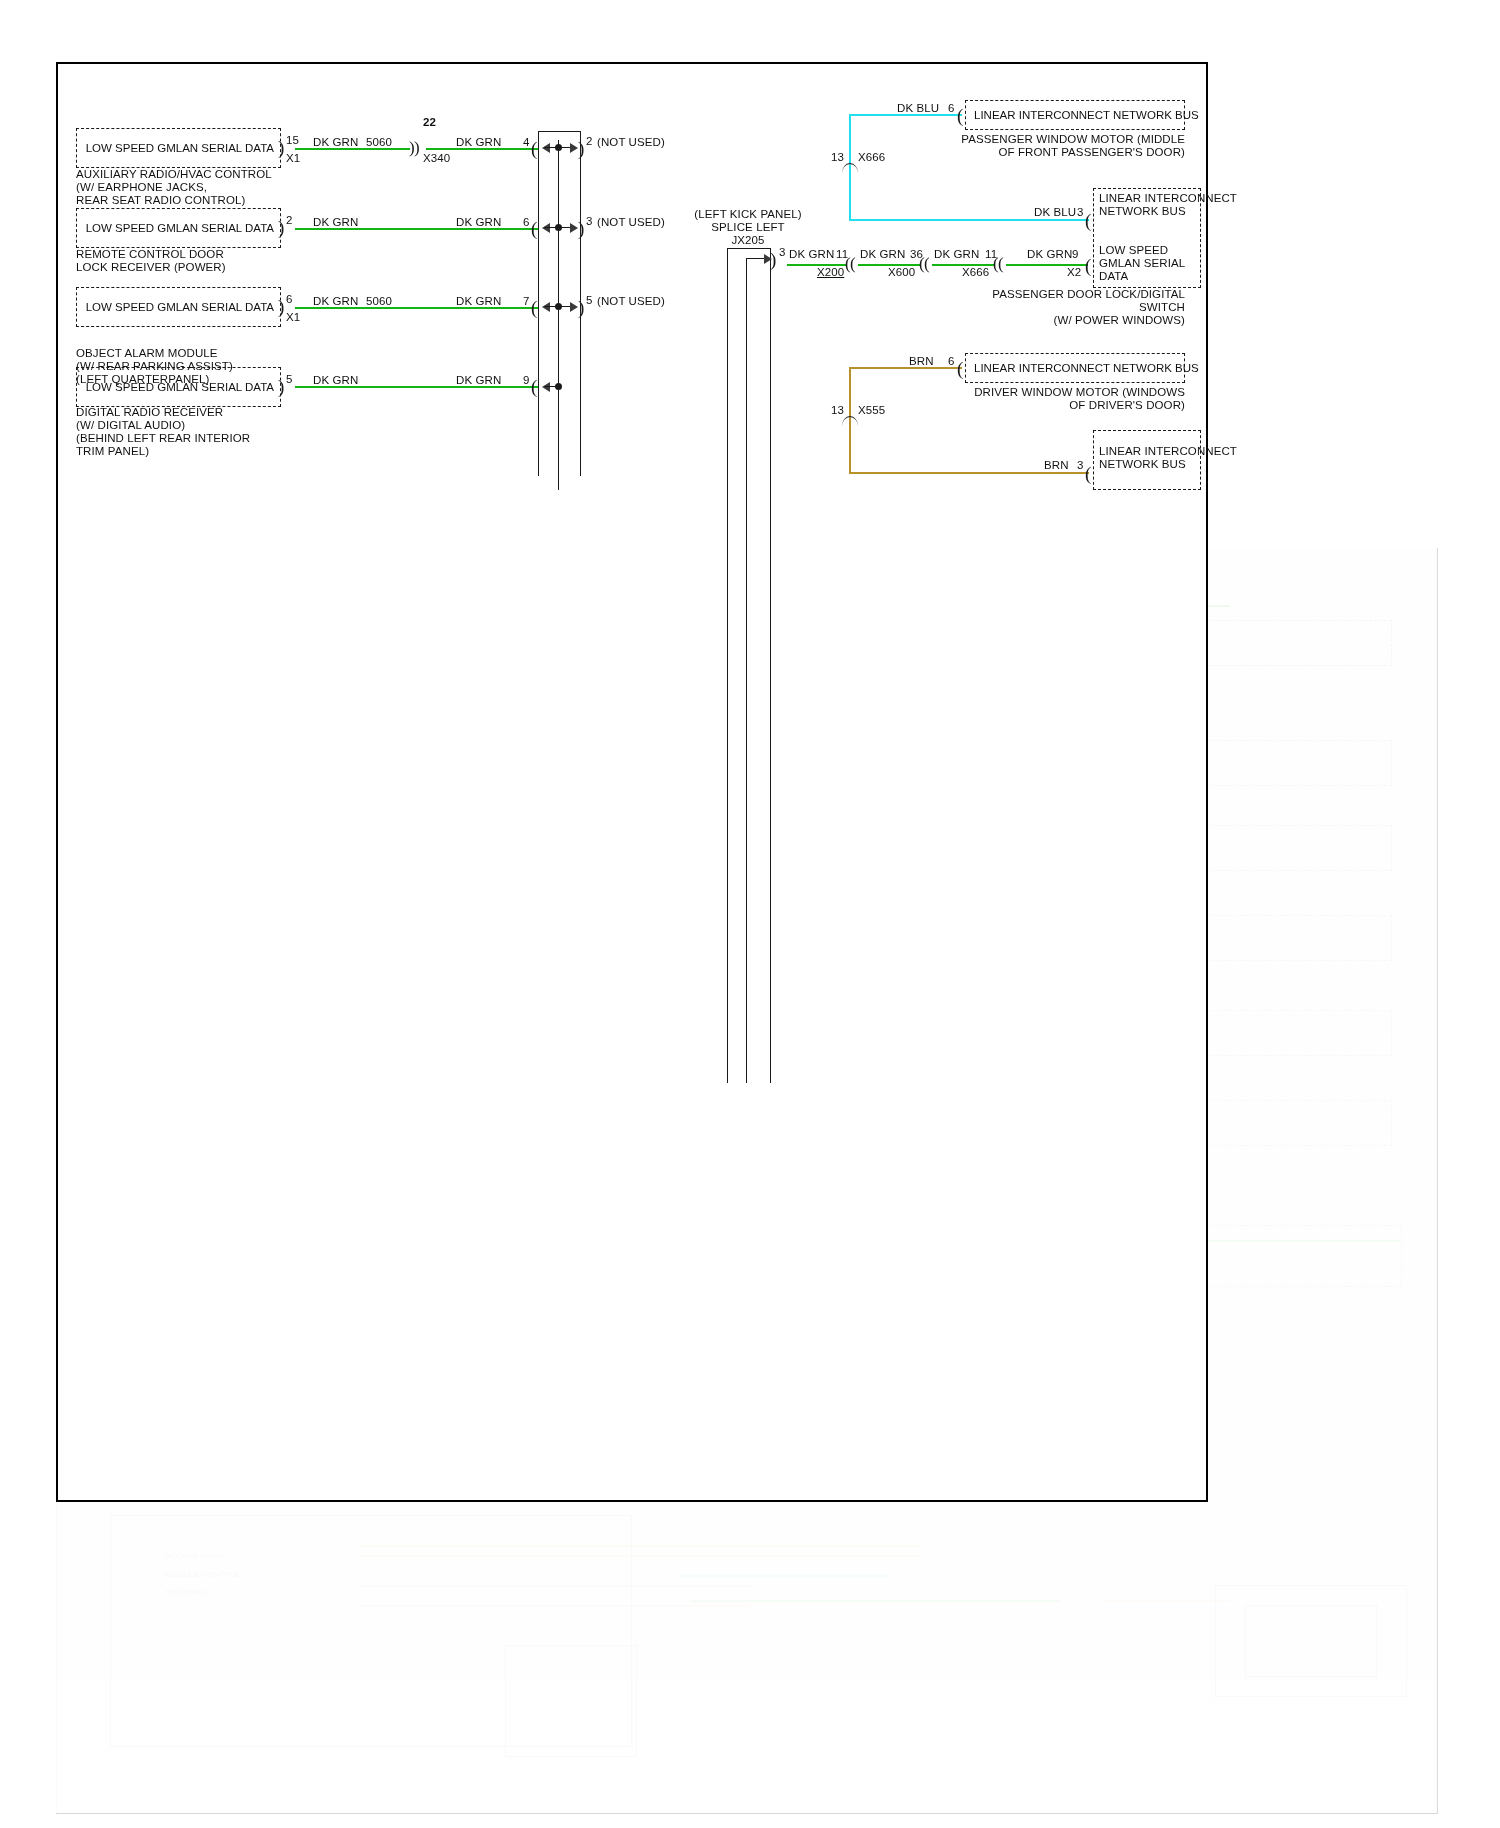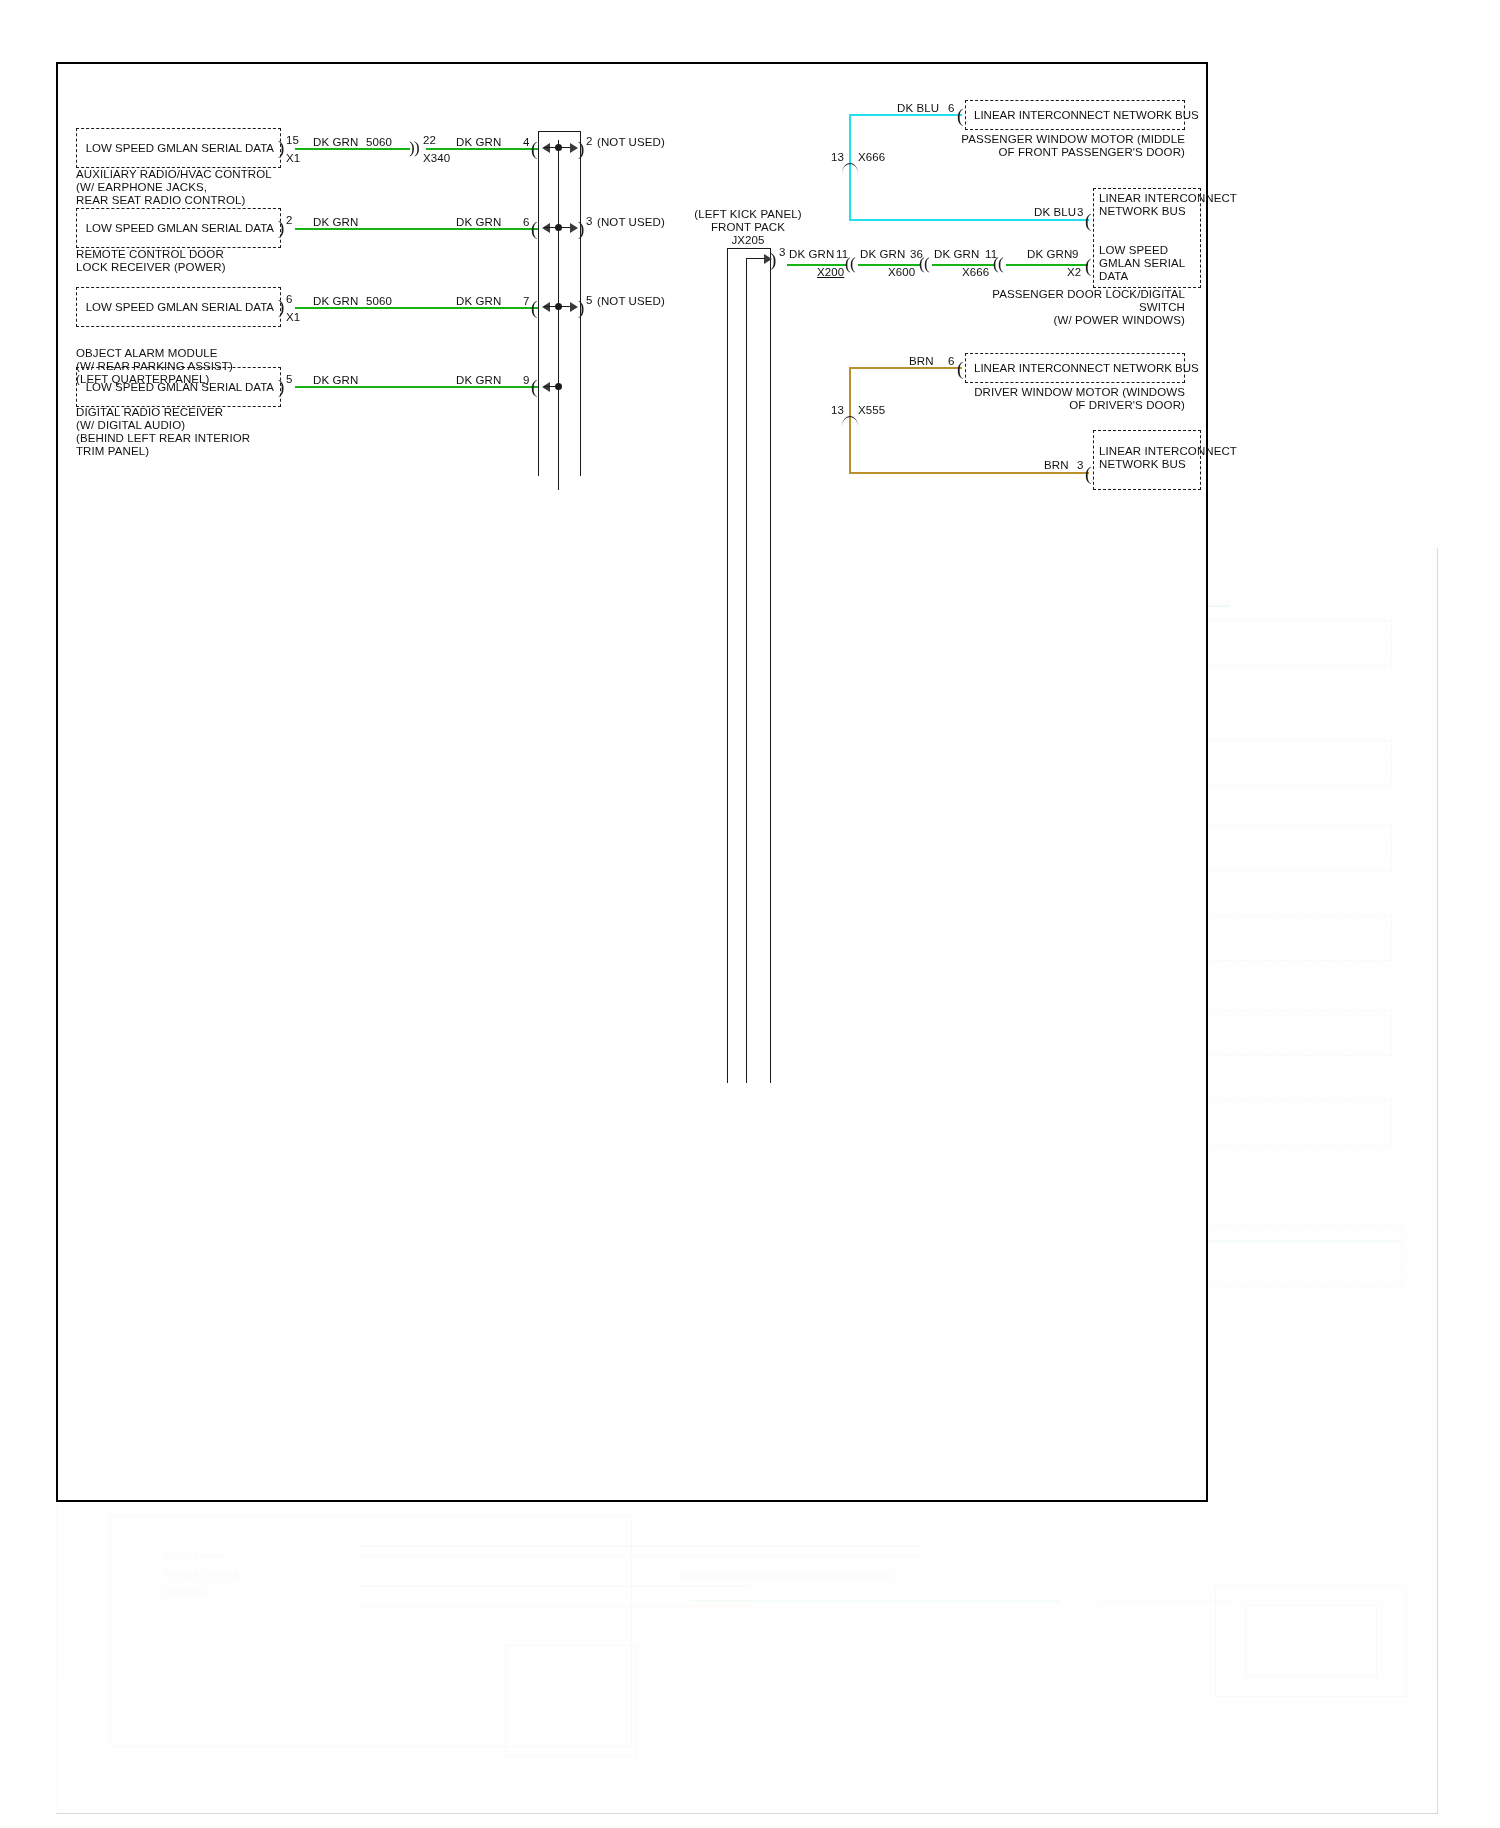--- a/index.html
+++ b/index.html
@@ -160,21 +160,21 @@
     <span class="lbl">LOW SPEED GMLAN SERIAL DATA</span>
   </div>
   <span class="conn" style="left:278px;top:138px;">)</span>
   <div class="txt" style="left:286px;top:134px;">15</div>
   <div class="txt" style="left:286px;top:152px;">X1</div>
   <div class="wire grn" style="left:295px;top:148px;width:115px;"></div>
   <div class="txt" style="left:313px;top:136px;">DK GRN</div>
   <div class="txt" style="left:366px;top:136px;">5060</div>
   <span class="brk" style="left:409px;top:139px;">)</span>
   <span class="brk" style="left:414px;top:139px;">)</span>
-  <div class="txt" style="left:423px;top:134px;">22</div>
+  <div class="txt" style="left:423px;top:116px;font-weight:bold;">22</div>
   <div class="txt" style="left:423px;top:152px;">X340</div>
   <div class="wire grn" style="left:426px;top:148px;width:112px;"></div>
   <div class="txt" style="left:456px;top:136px;">DK GRN</div>
   <div class="txt" style="left:523px;top:136px;">4</div>
   <div class="txt" style="left:76px;top:168px;">AUXILIARY RADIO/HVAC CONTROL
 (W/ EARPHONE JACKS,
 REAR SEAT RADIO CONTROL)</div>
 
   <div class="dbox" style="left:76px;top:208px;width:205px;height:40px;">
     <span class="lbl">LOW SPEED GMLAN SERIAL DATA</span>
@@ -246,21 +246,21 @@
   <span class="conn" style="left:578px;top:298px;">)</span>
   <div class="txt" style="left:586px;top:294px;">5</div>
   <div class="txt" style="left:597px;top:295px;">(NOT USED)</div>
 
   <span class="conn" style="left:531px;top:377px;">(</span>
   <div class="arrL" style="left:542px;top:382px;"></div>
   <div class="ln lnh" style="left:544px;top:386px;width:16px;"></div>
   <div class="dot" style="left:555px;top:383px;"></div>
 
   <div class="txt c" style="left:660px;top:208px;width:176px;">(LEFT KICK PANEL)</div>
-  <div class="txt c" style="left:660px;top:221px;width:176px;">FRONT PACK</div>
+  <div class="txt c" style="left:660px;top:221px;width:176px;">SPLICE LEFT</div>
   <div class="txt c" style="left:660px;top:234px;width:176px;">JX205</div>
 
   <div class="packbox" style="left:727px;top:248px;width:44px;height:835px;"></div>
   <div class="ln lnv" style="left:746px;top:258px;height:825px;"></div>
   <div class="ln lnh" style="left:746px;top:258px;width:22px;"></div>
   <div class="arrR" style="left:764px;top:254px;"></div>
   <span class="conn" style="left:770px;top:250px;">)</span>
   <div class="txt" style="left:779px;top:246px;">3</div>
 
   <div class="wire grn" style="left:787px;top:264px;width:60px;"></div>

